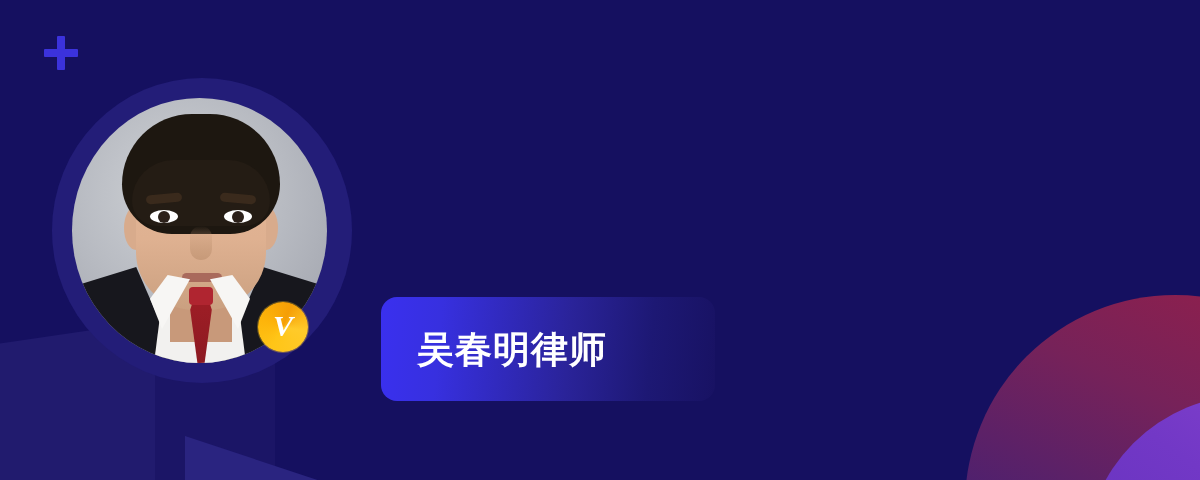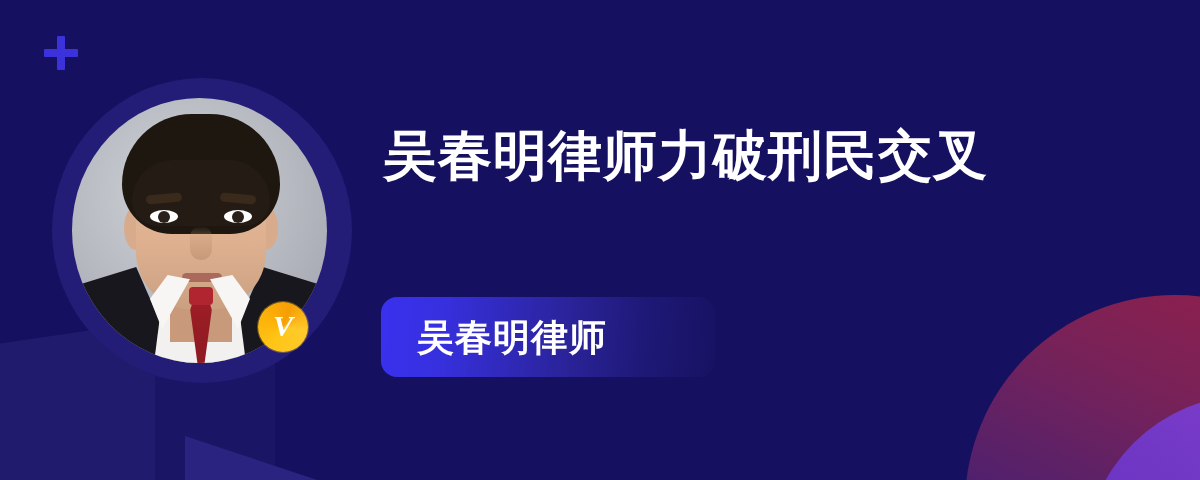--- a/index.html
+++ b/index.html
@@ -281,21 +281,21 @@
     white-space: nowrap;
   }
   .headline-line { display: block; }
 
   
   .cta-pill {
     position: absolute;
     left: 381px;
     top: 297px;
     width: 334px;
-    height: 80px;
+    height: 104px;
     border-radius: 16px;
     background: linear-gradient(95deg, #3a30ef 0%, #3730df 18%, #2a2399 56%, #1d1874 80%, #181263 100%);
     display: flex;
     align-items: center;
     padding-left: 36px;
   }
   .cta-pill .cta-label {
     color: #ffffff;
     font-size: 37px;
     font-weight: bold;
@@ -339,20 +339,19 @@
       <div class="p-collar-r"></div>
       <div class="p-tie"></div>
       <div class="p-knot"></div>
     </div>
     <div class="verified-badge">
       <span class="v-glyph">V</span>
     </div>
   </div>
 
   <div class="headline">
-    <span class="headline-line">吴春明律师力破刑民交叉</span>
   </div>
 
   <div class="cta-pill">
     <span class="cta-label">吴春明律师</span>
   </div>
 
 </div>
 
 </body></html>

